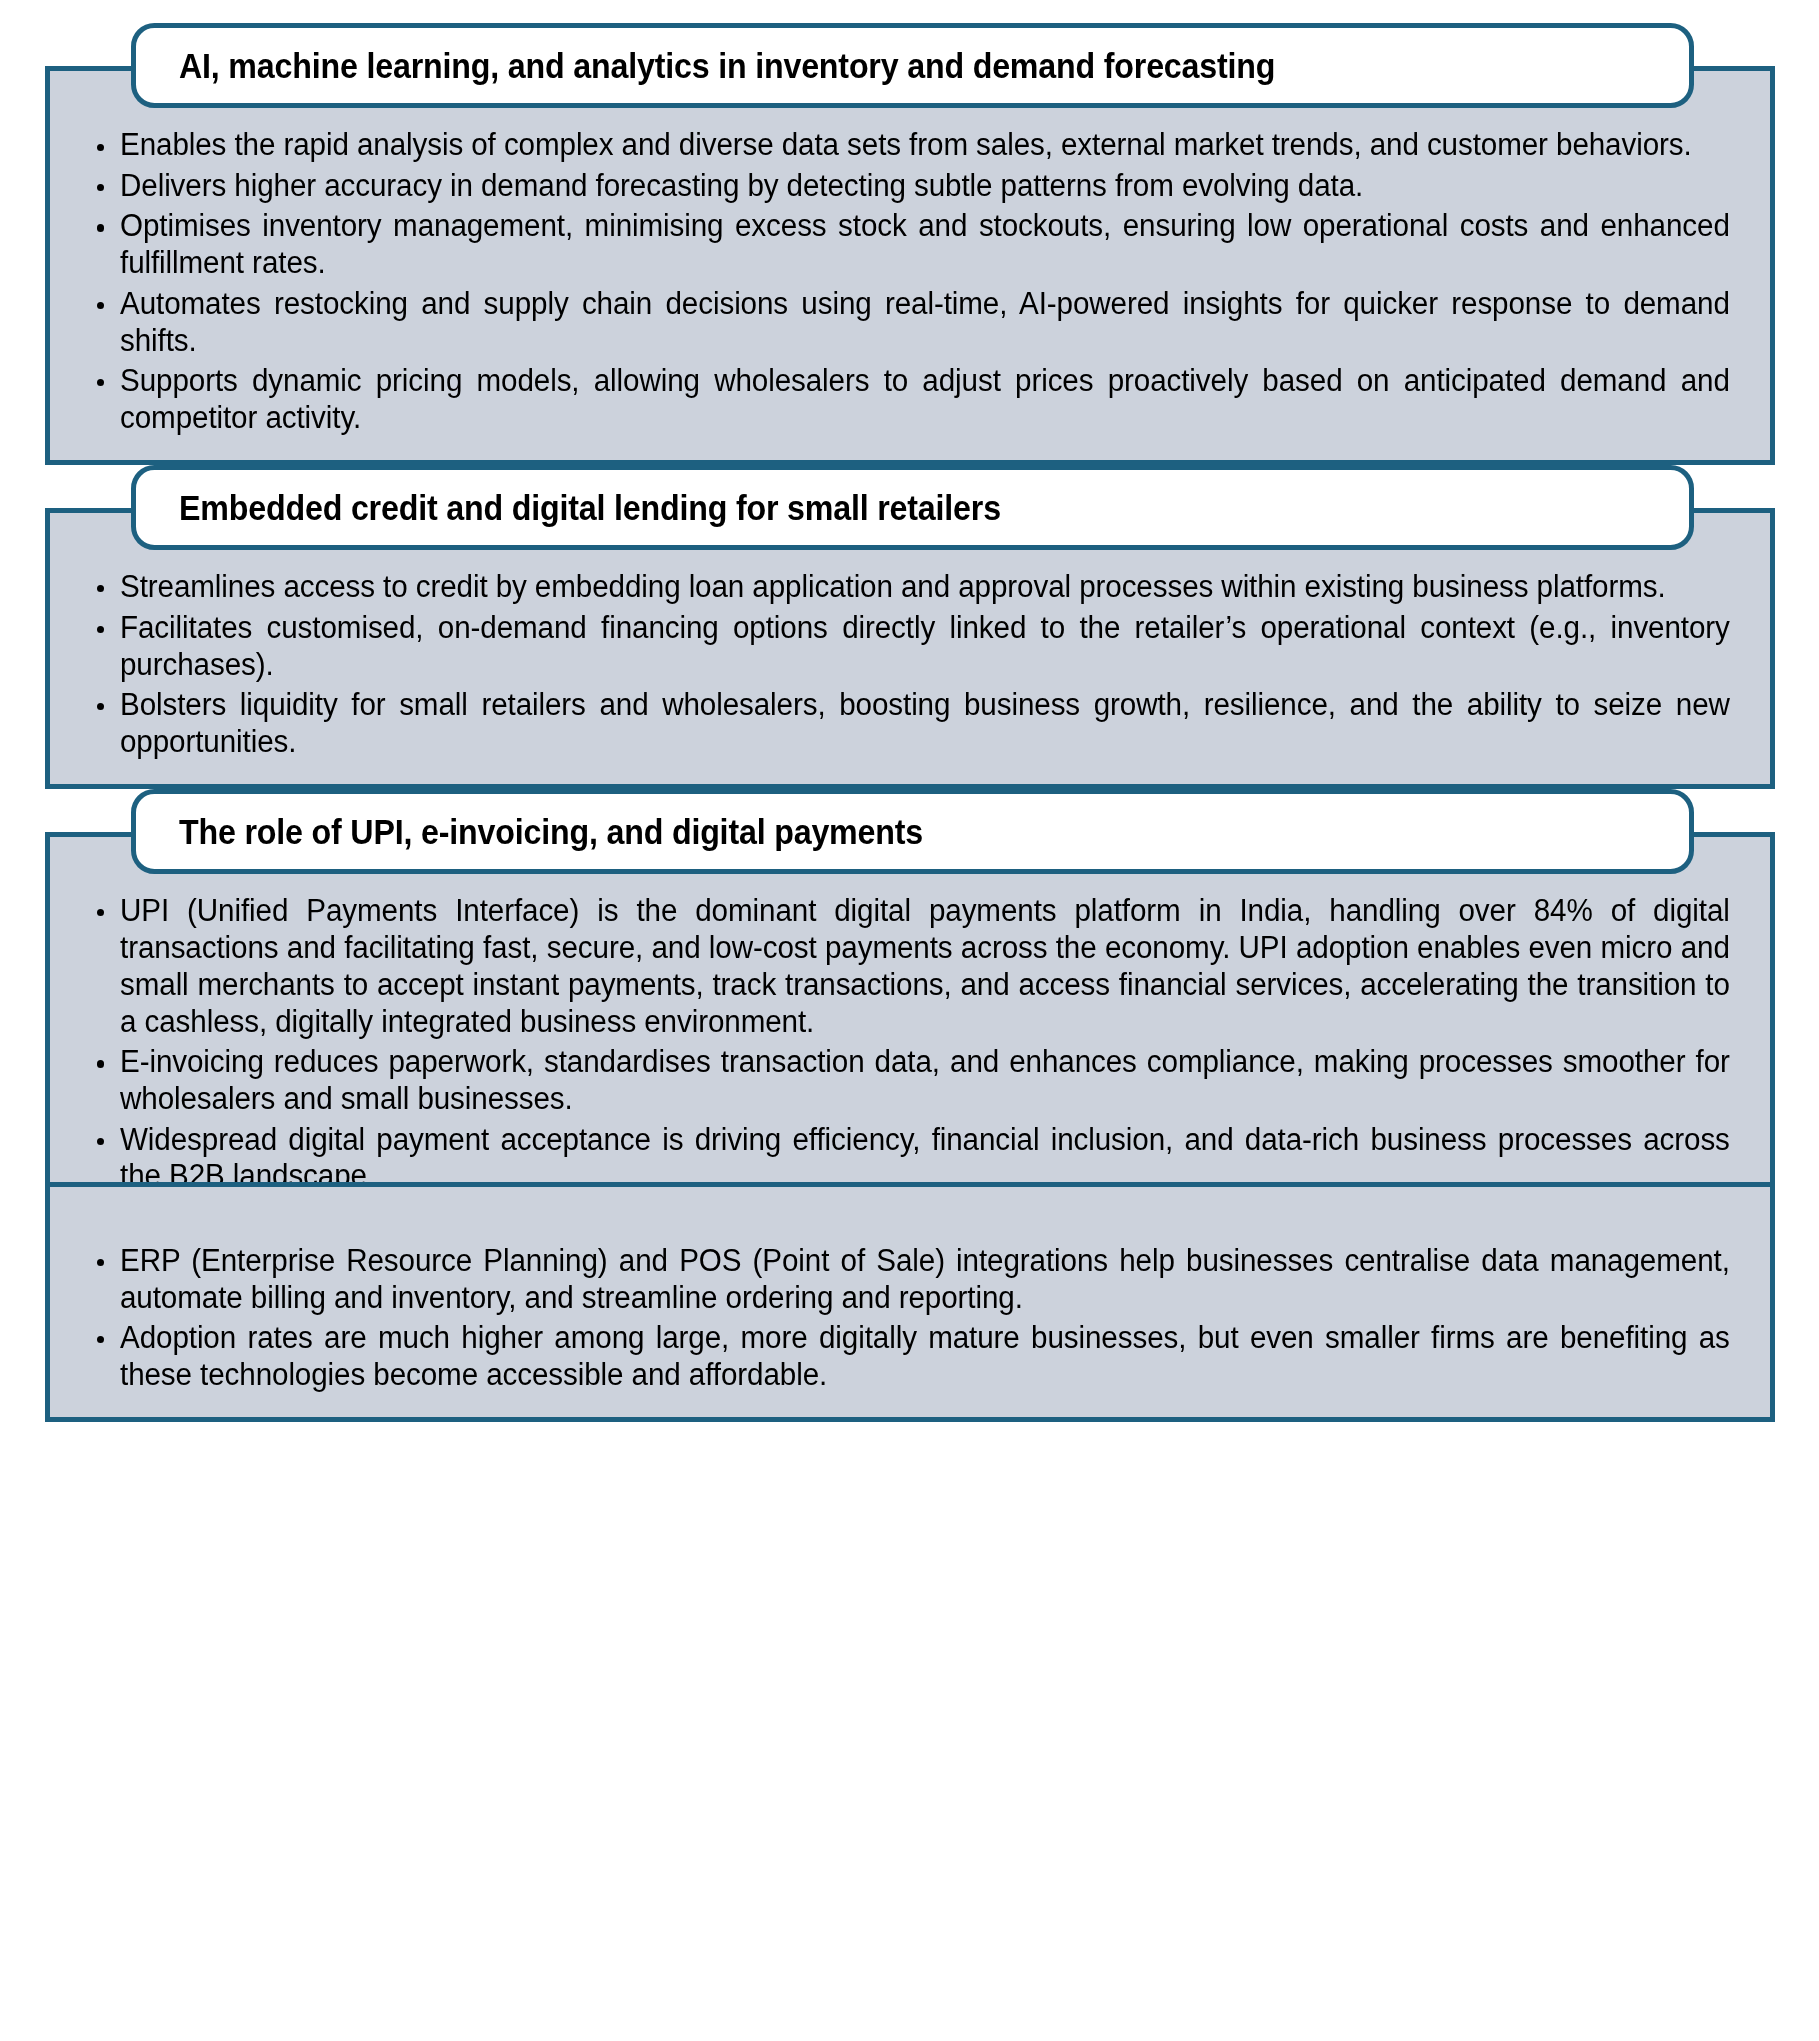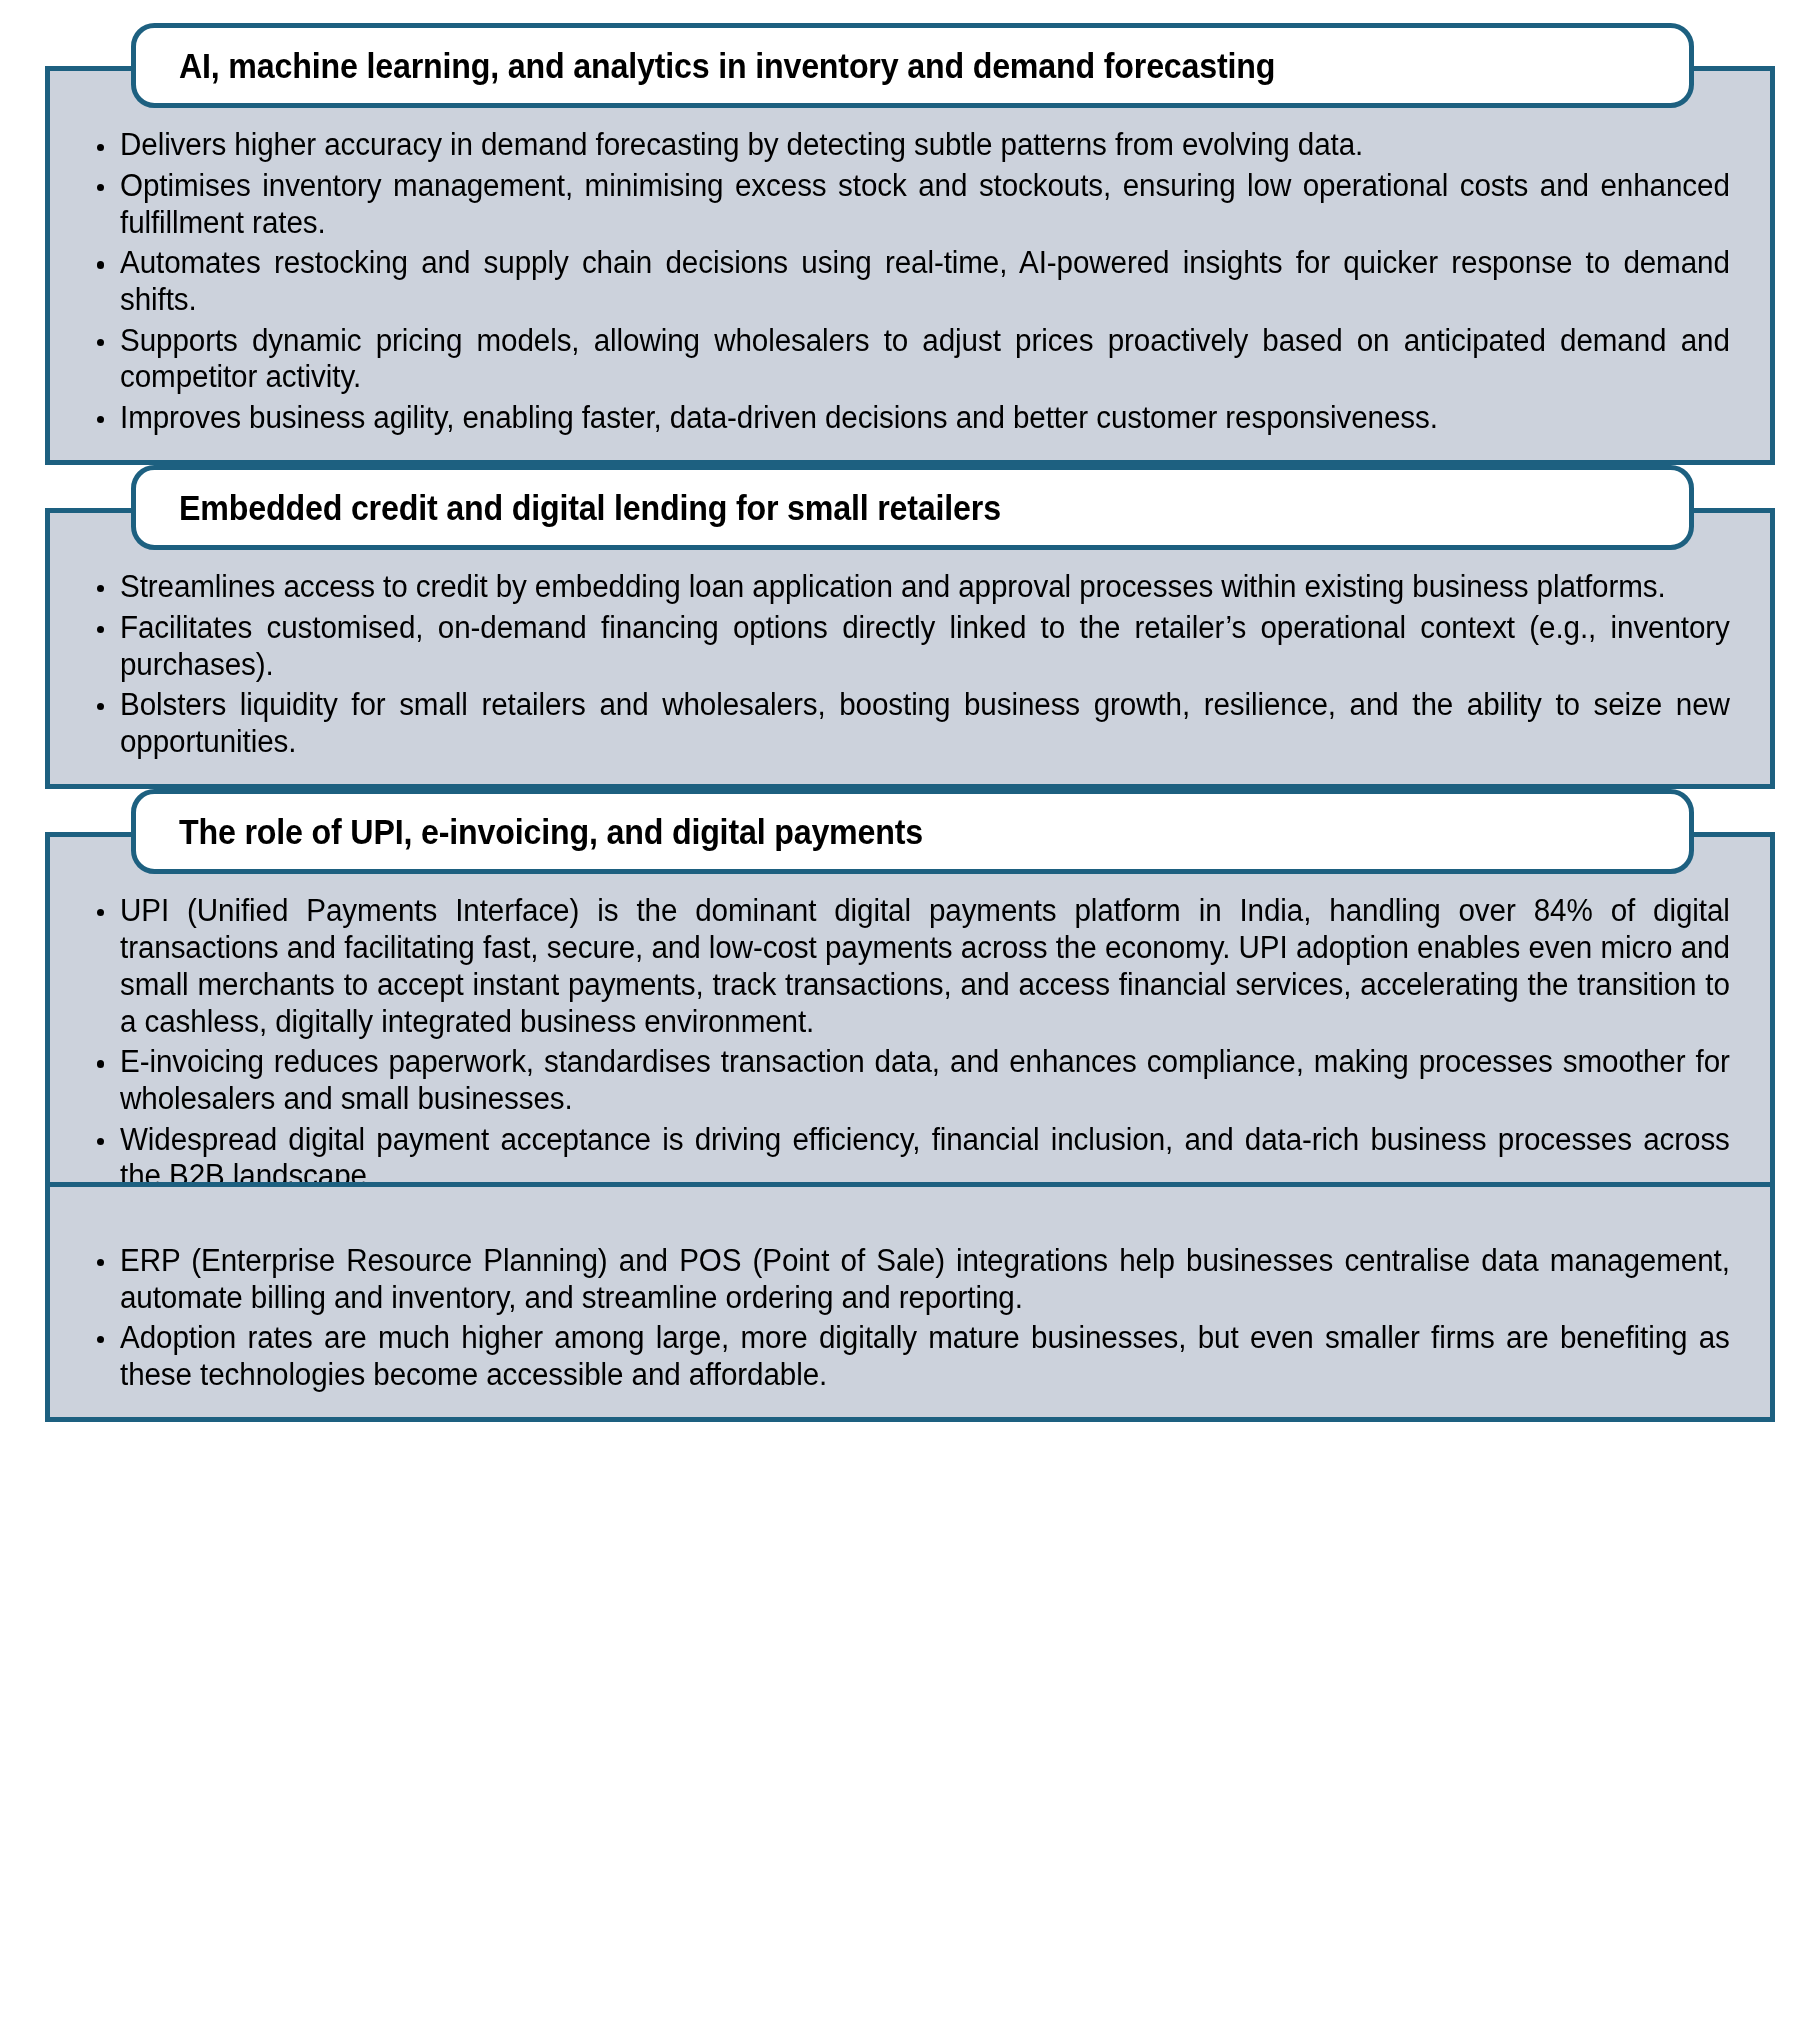--- a/index.html
+++ b/index.html
@@ -135,37 +135,37 @@
   <div class="sections">
       <div class="section">
         <div class="section-shell">
           <div class="section-title">
             <div class="section-title-text">AI, machine learning, and analytics in inventory and demand forecasting</div>
           </div>
           <div class="section-body">
             <ul class="bullets">
               <li>
                 <span class="bullet-dot"></span>
+                <span class="bullet-text">Enables the rapid analysis of complex and diverse data sets from sales, external market trends, and customer behaviors.</span>
+              </li>
+              <li>
+                <span class="bullet-dot"></span>
                 <span class="bullet-text">Delivers higher accuracy in demand forecasting by detecting subtle patterns from evolving data.</span>
               </li>
               <li>
                 <span class="bullet-dot"></span>
                 <span class="bullet-text">Optimises inventory management, minimising excess stock and stockouts, ensuring low operational costs and enhanced fulfillment rates.</span>
               </li>
               <li>
                 <span class="bullet-dot"></span>
                 <span class="bullet-text">Automates restocking and supply chain decisions using real-time, AI-powered insights for quicker response to demand shifts.</span>
               </li>
               <li>
                 <span class="bullet-dot"></span>
                 <span class="bullet-text">Supports dynamic pricing models, allowing wholesalers to adjust prices proactively based on anticipated demand and competitor activity.</span>
-              </li>
-              <li>
-                <span class="bullet-dot"></span>
-                <span class="bullet-text">Improves business agility, enabling faster, data-driven decisions and better customer responsiveness.</span>
               </li>
             </ul>
           </div>
         </div>
       </div>
       <div class="section">
         <div class="section-shell">
           <div class="section-title">
             <div class="section-title-text">Embedded credit and digital lending for small retailers</div>
           </div>

